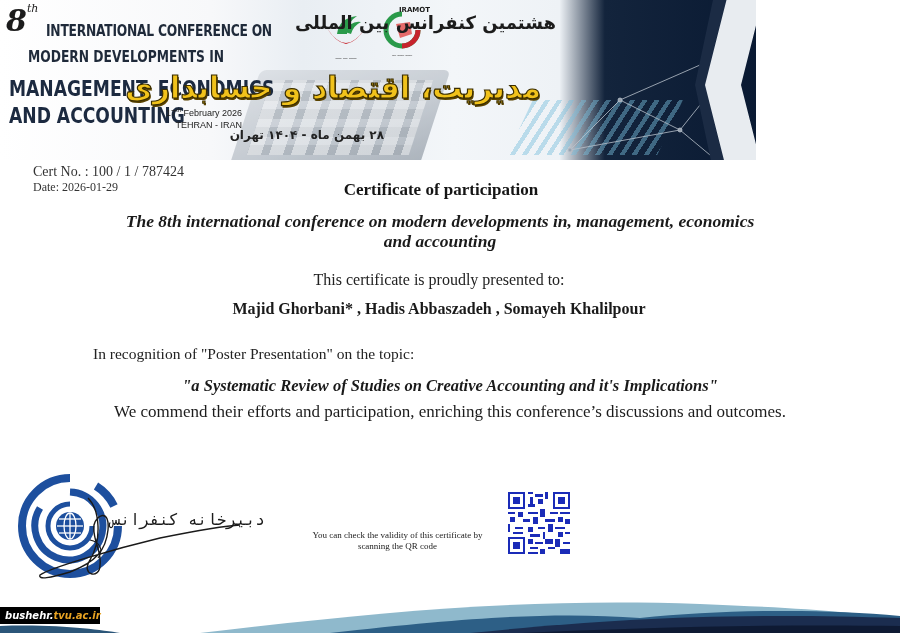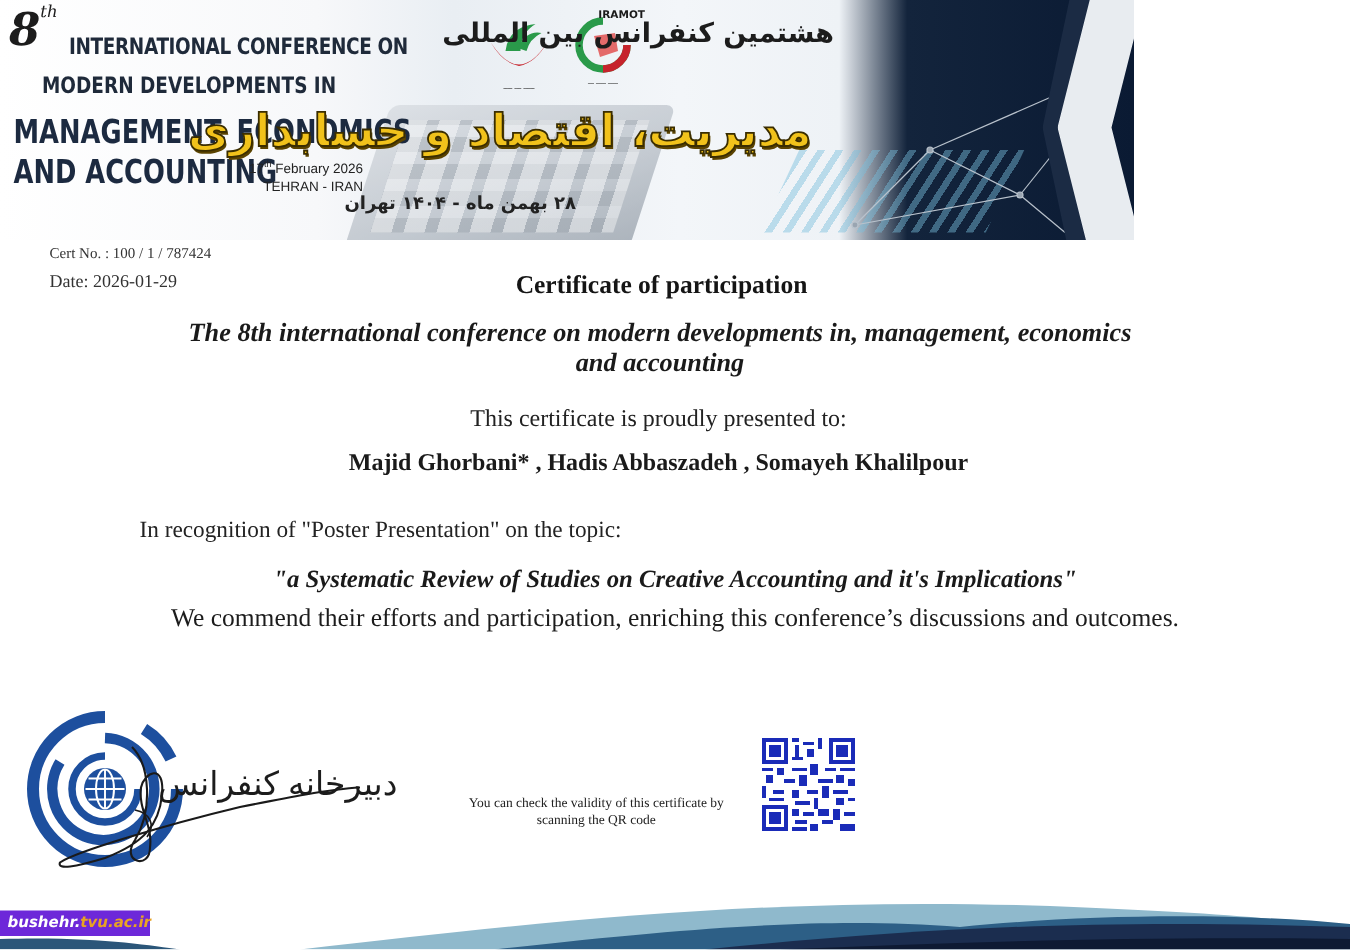--- a/index.html
+++ b/index.html
@@ -40,41 +40,41 @@
   .logo-heart { left: 323px; top: 12px; width: 46px; height: 50px; }
   .logo-iramot { left: 380px; top: 6px; width: 50px; height: 55px; }
   .logo-iramot .tag { position: absolute; right: 0; top: 0; font-family: "DejaVu Sans", sans-serif; font-weight: bold; font-size: 7px; color: #1a1a1a; }
 
   .fa-title1 { position: absolute; right: 200px; top: 12px; direction: rtl; font-family: "DejaVu Sans", sans-serif; font-weight: bold; font-size: 18px; color: #1c1c1c; white-space: nowrap; }
   .fa-title2 { position: absolute; right: 212px; top: 40px; direction: rtl; font-family: "DejaVu Sans", sans-serif; font-weight: bold; font-size: 18px; color: #1c1c1c; white-space: nowrap; }
   .fa-title3 { position: absolute; right: 215px; top: 70px; direction: rtl; font-family: "DejaVu Sans", sans-serif; font-weight: bold; font-size: 30px; color: #f1c21b; -webkit-text-stroke: 1.2px #3a2d00; white-space: nowrap; text-shadow: 1px 2px 0 #5a4300; }
   .fa-date { position: absolute; right: 372px; top: 128px; direction: rtl; font-family: "DejaVu Sans", sans-serif; font-weight: bold; font-size: 12px; color: #222; white-space: nowrap; }
 
   
-  .cert-no { position: absolute; left: 33px; top: 164px; font-size: 10px; color: #333; }
+  .cert-no { position: absolute; left: 33px; top: 164px; font-size: 14px; color: #333; }
   .cert-date { position: absolute; left: 33px; top: 180px; font-size: 12px; color: #333; }
   .cert-title { position: absolute; left: 0; width: 882px; top: 180px; text-align: center; font-weight: bold; font-size: 17px; color: #151515; }
   .conf-name { position: absolute; left: 90px; width: 700px; top: 211px; text-align: center; font-style: italic; font-weight: bold; font-size: 17.5px; line-height: 20px; color: #1a1a1a; }
   .presented { position: absolute; left: 0; width: 878px; top: 271px; text-align: center; font-size: 16px; color: #222; }
   .names { position: absolute; left: 0; width: 878px; top: 300px; text-align: center; font-weight: bold; font-size: 16px; color: #1a1a1a; }
   .recognition { position: absolute; left: 93px; top: 345px; font-size: 15.5px; color: #222; }
   .topic { position: absolute; left: 0; width: 900px; top: 376px; text-align: center; font-style: italic; font-weight: bold; font-size: 16.5px; color: #1a1a1a; }
   .commend { position: absolute; left: 0; width: 900px; top: 402px; text-align: center; font-size: 17px; color: #1c1c1c; }
 
   
   .seal { position: absolute; left: 18px; top: 474px; width: 104px; height: 104px; }
-  .seal-text { position: absolute; left: 140px; top: 510px; direction: rtl; font-family: Liberation Sans, sans-serif; font-size: 22px; color: #1c1c1c; width: 125px; text-align: left; white-space: nowrap; }
+  .seal-text { position: absolute; left: 140px; top: 510px; direction: rtl; font-family: Liberation Mono, monospace; font-size: 16px; color: #1c1c1c; width: 125px; text-align: left; white-space: nowrap; }
   .signature { position: absolute; left: 30px; top: 480px; width: 220px; height: 110px; }
 
   .verify { position: absolute; left: 290px; top: 510px; width: 215px; text-align: center; font-size: 9px; line-height: 11px; color: #222; margin-top: 20px; }
   .qr { position: absolute; left: 508px; top: 492px; width: 62px; height: 62px; }
 
   
   .footer { position: absolute; left: 0; top: 590px; width: 900px; height: 43px; }
-  .site-badge { position: absolute; left: 0; top: 607px; width: 100px; height: 17px; background: #6d28d9; font-family: "DejaVu Sans", sans-serif; font-weight: bold; font-style: italic; font-size: 10px; line-height: 17px; padding-left: 5px; box-sizing: border-box; white-space: nowrap; }
+  .site-badge { position: absolute; left: 0; top: 607px; width: 100px; height: 17px; background: #000000; font-family: "DejaVu Sans", sans-serif; font-weight: bold; font-style: italic; font-size: 10px; line-height: 17px; padding-left: 5px; box-sizing: border-box; white-space: nowrap; }
   .site-badge .a { color: #ffffff; }
   .site-badge .b { color: #e8a323; }
 </style>
 </head>
 <body>
 
 <div class="banner">
   <div class="calc"></div>
   <div class="chartbars"></div>
   <svg style="position:absolute;left:560px;top:60px" width="170" height="100">

